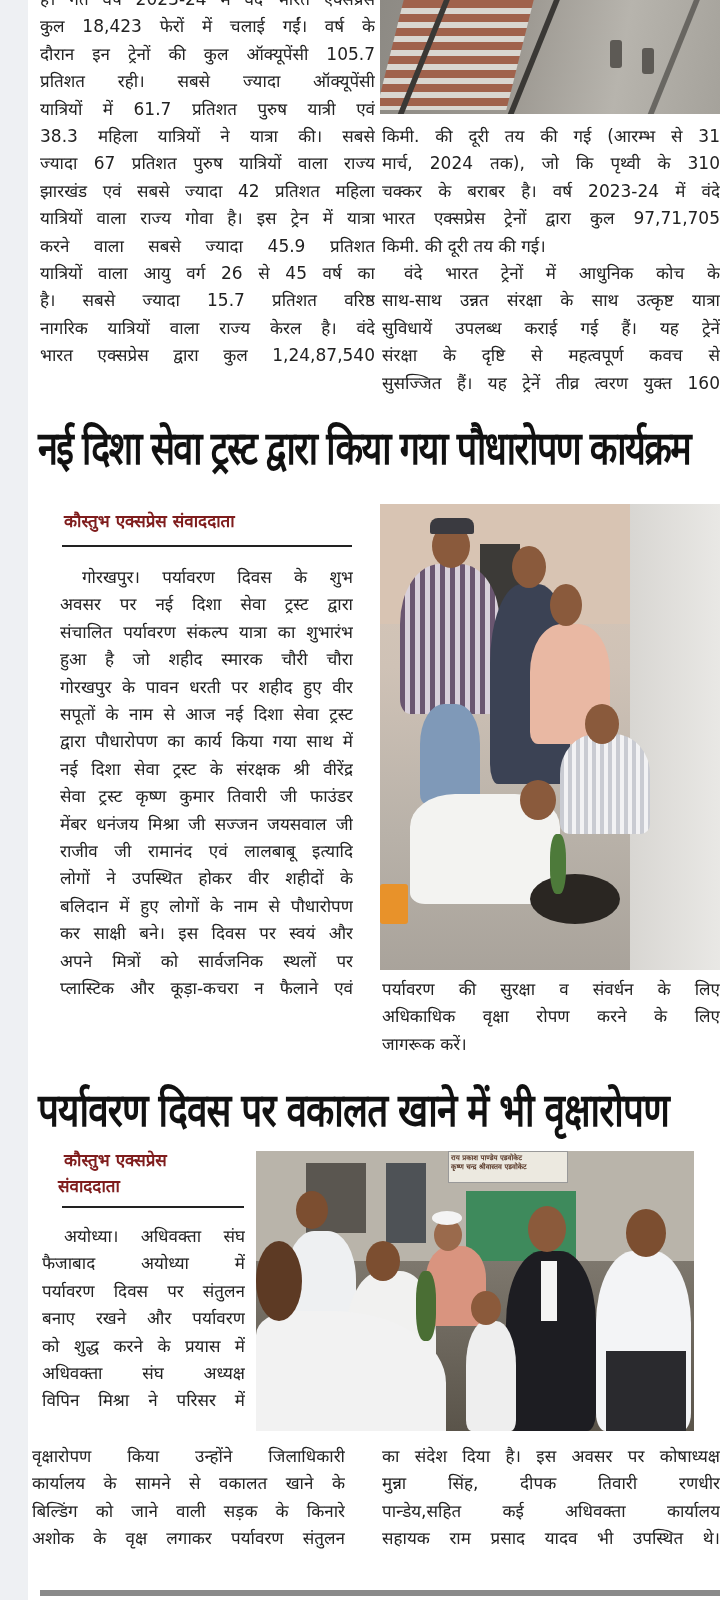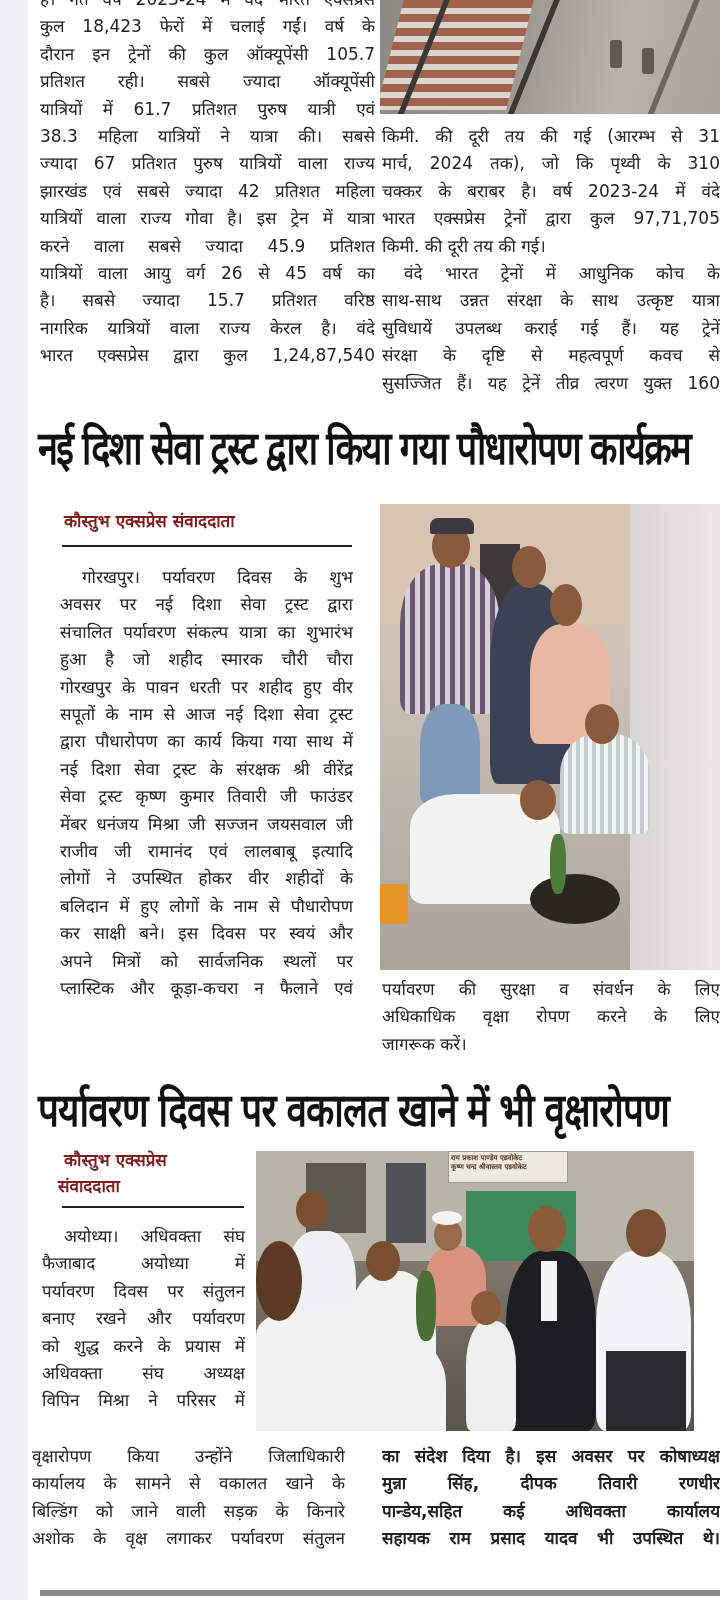--- a/index.html
+++ b/index.html
@@ -173,21 +173,21 @@
     <div class="head" style="left:0; top:90px; width:46px; height:80px; background:#5d3a24;"></div>
     <div class="abs" style="left:160px; top:120px; width:20px; height:70px; background:#4a6e34; border-radius:40%;"></div>
   </div>
 
   <div class="abs col-text" style="left:4px; top:1443px; width:313px;" id="a2-left">
       <span class="line">वृक्षारोपण किया उन्होंने जिलाधिकारी</span>
       <span class="line">कार्यालय के सामने से वकालत खाने के</span>
       <span class="line">बिल्डिंग को जाने वाली सड़क के किनारे</span>
       <span class="line">अशोक के वृक्ष लगाकर पर्यावरण संतुलन</span>
     </div>
-  <div class="abs col-text" style="left:354px; top:1443px; width:338px;font-weight:bold;" id="a2-right">
+  <div class="abs col-text" style="left:354px; top:1443px; width:338px;" id="a2-right">
       <span class="line">का संदेश दिया है। इस अवसर पर कोषाध्यक्ष</span>
       <span class="line">मुन्ना सिंह, दीपक तिवारी रणधीर</span>
       <span class="line">पान्डेय,सहित कई अधिवक्ता कार्यालय</span>
       <span class="line">सहायक राम प्रसाद यादव भी उपस्थित थे।</span>
     </div>
 
   <div class="abs bottom-rule" style="left:12px; top:1590px; width:680px;"></div>
 </div>
 
 </body></html>

